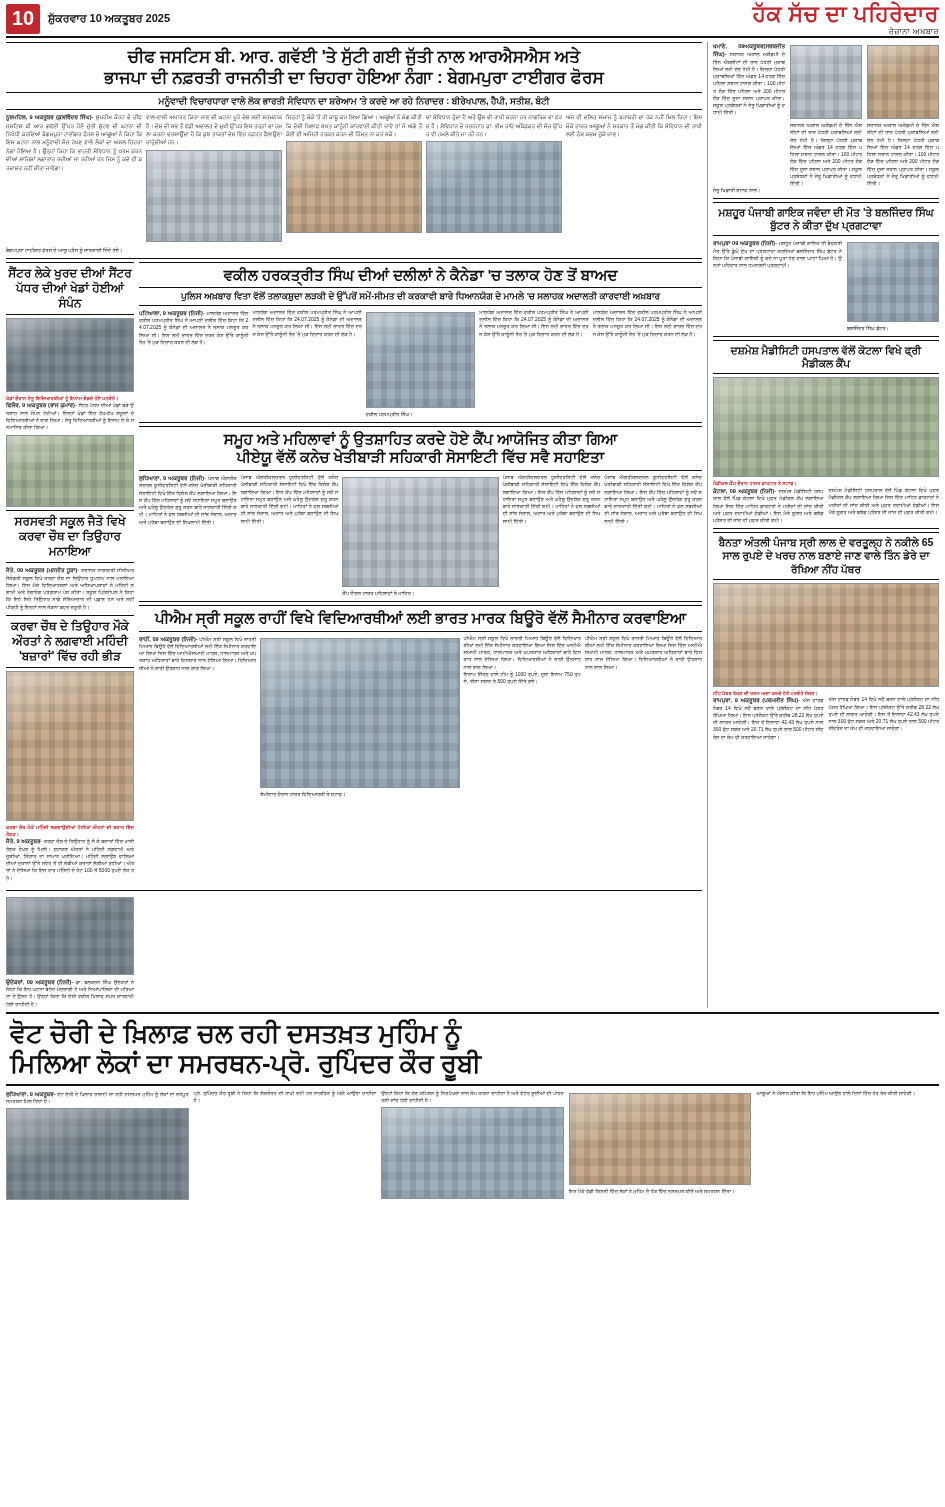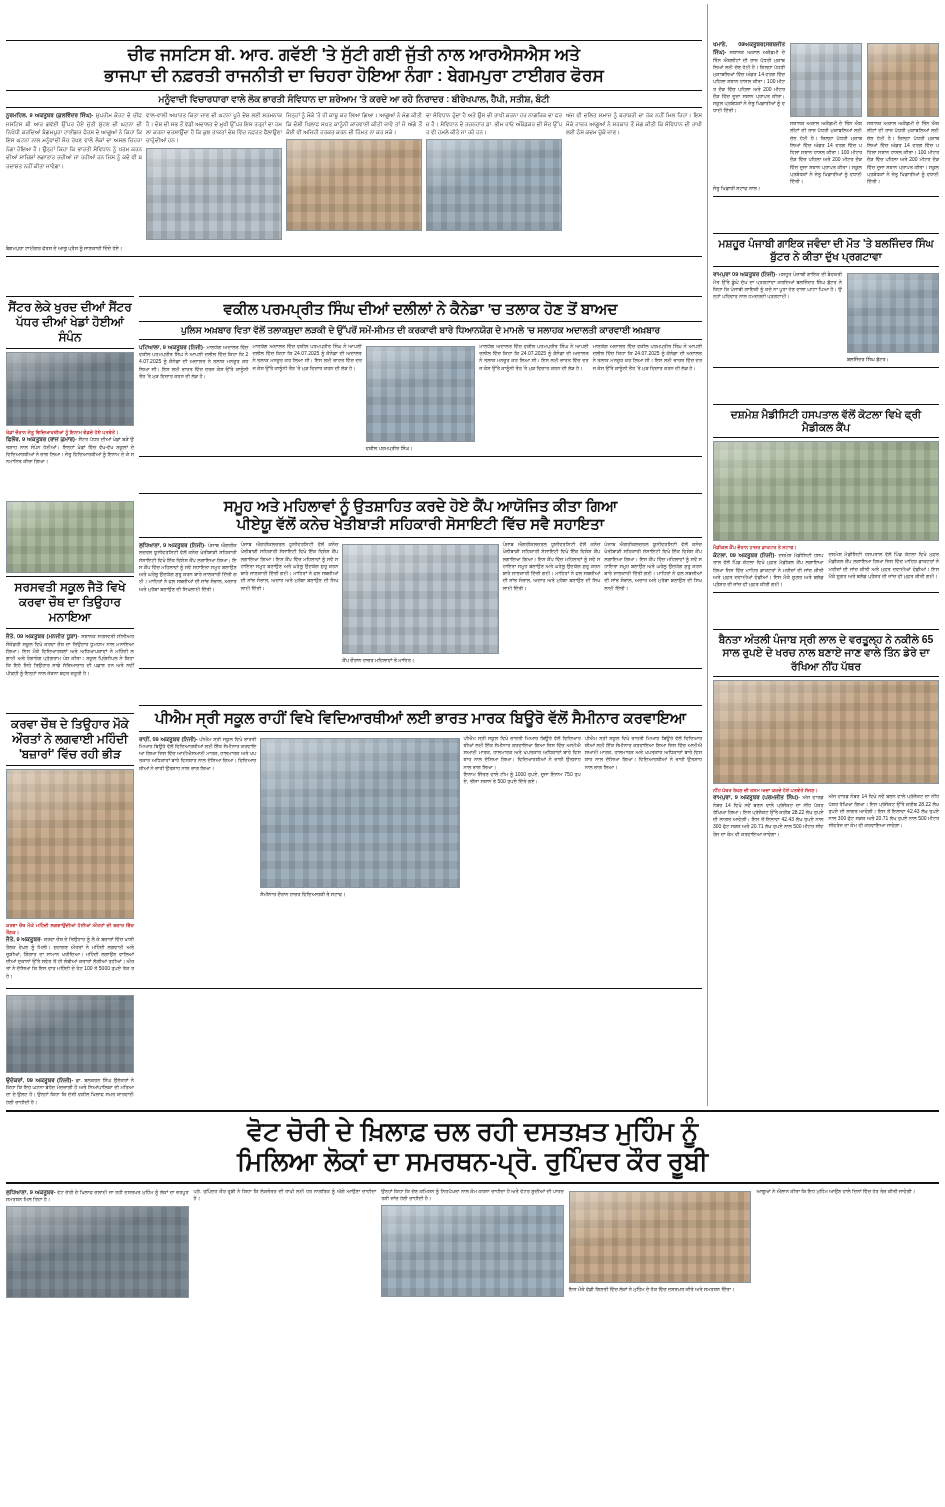--- a/index.html
+++ b/index.html
@@ -69,41 +69,51 @@
   .photo.warm { background:#c7ab8c; }
   .photo.cool { background:#9fb0bd; }
   .photo.green { background:#a8b89a; }
   .photo.dark { background:#7e8a93; }
   .cap { font-size:5px; line-height:1.35; color:#111; text-align:justify; }
   .cap.red { color:#c0282d; font-weight:bold; }
 
   .sep { border-top:1px solid #111; margin:4px 0 3px; }
 
   
-  .block { margin-bottom:4px;margin-top:36px; }
+  .block { margin-bottom:4px; }
 
   
   .rail { width:232px; }
   .left-rail { width:128px; }
 
   .mid { flex:1; }
 
   .two { display:flex; gap:5px; }
 
   .bottom-hl {
-    text-align:center; font-weight:bold; font-size:26px; line-height:1.15;
+    text-align:left; font-weight:bold; font-size:26px; line-height:1.15;
     border-top:2px solid #111; border-bottom:2px solid #111;
     padding:5px 4px; margin:4px 0;
   }
 </style>
 </head>
 <body>
 
 <div class="page">
 
+  <div class="masthead">
+    <div style="display:flex;align-items:center;">
+      <div class="page-num">10</div>
+      <div class="date-line">ਸ਼ੁੱਕਰਵਾਰ 10 ਅਕਤੂਬਰ 2025</div>
+    </div>
+    <div class="brand">
+      <span>ਹੱਕ ਸੱਚ ਦਾ ਪਹਿਰੇਦਾਰ</span>
+      <span class="brand-sub">ਰੋਜ਼ਾਨਾ ਅਖ਼ਬਾਰ</span>
+    </div>
+  </div>
 
   <div class="cols">
 
     <div class="mid" style="width:700px;">
 
       <div class="block">
         <div class="hl big">
           <div>ਚੀਫ ਜਸਟਿਸ ਬੀ. ਆਰ. ਗਵੱਈ 'ਤੇ ਸੁੱਟੀ ਗਈ ਜੁੱਤੀ ਨਾਲ  ਆਰਐਸਐਸ ਅਤੇ</div>
           <div>ਭਾਜਪਾ ਦੀ ਨਫ਼ਰਤੀ ਰਾਜਨੀਤੀ ਦਾ ਚਿਹਰਾ ਹੋਇਆ ਨੰਗਾ : ਬੇਗਮਪੁਰਾ ਟਾਈਗਰ ਫੋਰਸ</div>
         </div>
@@ -168,21 +178,21 @@
               <span class="byline">ਜੈਤੋ, 9 ਅਕਤੂਬਰ-</span>
               <span>ਕਰਵਾ ਚੌਥ ਦੇ ਤਿਉਹਾਰ ਨੂੰ ਲੈ ਕੇ ਬਜ਼ਾਰਾਂ ਵਿੱਚ ਖਾਸੀ ਰੌਣਕ ਵੇਖਣ ਨੂੰ ਮਿਲੀ। ਸੁਹਾਗਣ ਔਰਤਾਂ ਨੇ ਮਹਿੰਦੀ ਲਗਵਾਈ ਅਤੇ ਚੂੜੀਆਂ, ਸ਼ਿੰਗਾਰ ਦਾ ਸਾਮਾਨ ਖਰੀਦਿਆ। ਮਹਿੰਦੀ ਲਗਾਉਣ ਵਾਲਿਆਂ ਦੀਆਂ ਦੁਕਾਨਾਂ ਉੱਤੇ ਸਵੇਰ ਤੋਂ ਹੀ ਲੰਬੀਆਂ ਕਤਾਰਾਂ ਲੱਗੀਆਂ ਰਹੀਆਂ। ਔਰਤਾਂ ਨੇ ਦੱਸਿਆ ਕਿ ਇਸ ਵਾਰ ਮਹਿੰਦੀ ਦੇ ਰੇਟ 100 ਤੋਂ 5000 ਰੁਪਏ ਤੱਕ ਰਹੇ।</span>
             </div>
           </div>
 
         </div>
 
         <div class="mid">
 
           <div class="block">
-            <div class="hl mid">ਵਕੀਲ ਪਰਮਪ੍ਰੀਤ ਸਿੰਘ ਦੀਆਂ ਦਲੀਲਾਂ ਨੇ ਕੈਨੇਡਾ 'ਚ ਤਲਾਕ ਹੋਣ ਤੋਂ ਬਾਅਦ</div>
+            <div class="hl mid">ਵਕੀਲ ਹਰਕਤ੍ਰੀਤ ਸਿੰਘ ਦੀਆਂ ਦਲੀਲਾਂ ਨੇ ਕੈਨੇਡਾ 'ਚ ਤਲਾਕ ਹੋਣ ਤੋਂ ਬਾਅਦ</div>
             <div class="subhead">ਪੁਲਿਸ ਅਖ਼ਬਾਰ ਵਿਤਾ ਵੱਲੋਂ ਤਲਾਕਸ਼ੁਦਾ ਲੜਕੀ ਦੇ ਉੱਪਰੋਂ ਸਮੇਂ-ਸੀਮਤ ਦੀ ਕਰਕਾਵੀ ਬਾਰੇ ਧਿਆਨਯੋਗ ਦੇ ਮਾਮਲੇ 'ਚ ਸਲਾਹਕ ਅਦਾਲਤੀ ਕਾਰਵਾਈ ਅਖ਼ਬਾਰ</div>
             <div class="cols" style="gap:4px;">
               <div class="col">
                 <div class="body-text tiny">
                   <span class="byline">ਪਟਿਆਲਾ, 9 ਅਕਤੂਬਰ (ਨਿਜੀ)-</span>
                   <span>ਮਾਣਯੋਗ ਅਦਾਲਤ ਵਿੱਚ ਵਕੀਲ ਪਰਮਪ੍ਰੀਤ ਸਿੰਘ ਨੇ ਆਪਣੀ ਦਲੀਲ ਵਿੱਚ ਕਿਹਾ ਕਿ 24.07.2025 ਨੂੰ ਕੈਨੇਡਾ ਦੀ ਅਦਾਲਤ ਨੇ ਤਲਾਕ ਮਨਜ਼ੂਰ ਕਰ ਲਿਆ ਸੀ। ਇਸ ਲਈ ਭਾਰਤ ਵਿੱਚ ਦਰਜ ਕੇਸ ਉੱਤੇ ਕਾਨੂੰਨੀ ਤੌਰ 'ਤੇ ਮੁੜ ਵਿਚਾਰ ਕਰਨ ਦੀ ਲੋੜ ਹੈ।</span>
                 </div>
               </div>
               <div class="col">
                 <div class="body-text tiny">ਮਾਣਯੋਗ ਅਦਾਲਤ ਵਿੱਚ ਵਕੀਲ ਪਰਮਪ੍ਰੀਤ ਸਿੰਘ ਨੇ ਆਪਣੀ ਦਲੀਲ ਵਿੱਚ ਕਿਹਾ ਕਿ 24.07.2025 ਨੂੰ ਕੈਨੇਡਾ ਦੀ ਅਦਾਲਤ ਨੇ ਤਲਾਕ ਮਨਜ਼ੂਰ ਕਰ ਲਿਆ ਸੀ। ਇਸ ਲਈ ਭਾਰਤ ਵਿੱਚ ਦਰਜ ਕੇਸ ਉੱਤੇ ਕਾਨੂੰਨੀ ਤੌਰ 'ਤੇ ਮੁੜ ਵਿਚਾਰ ਕਰਨ ਦੀ ਲੋੜ ਹੈ।</div>

